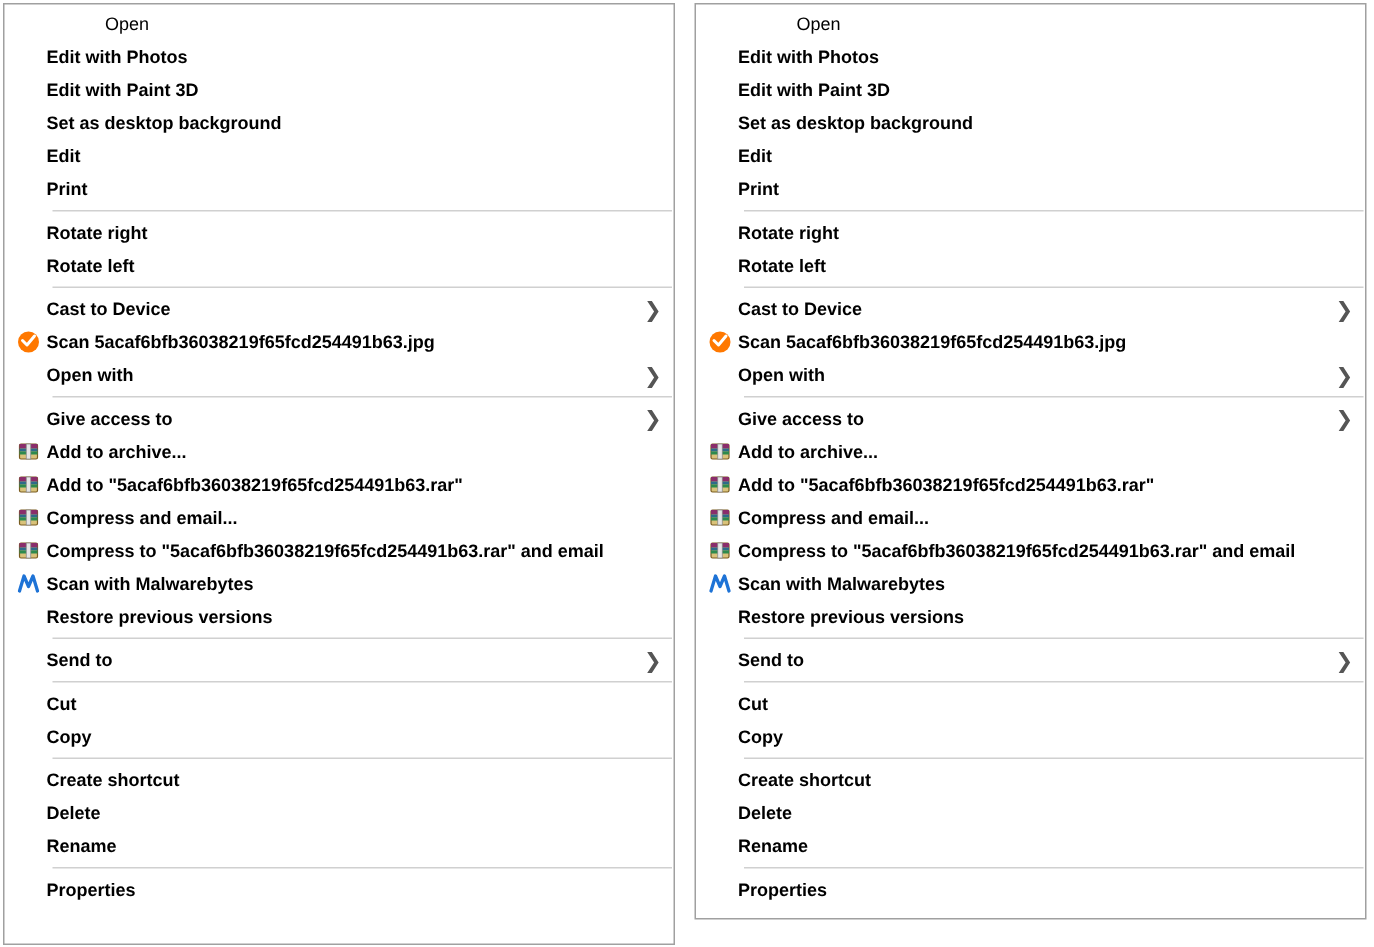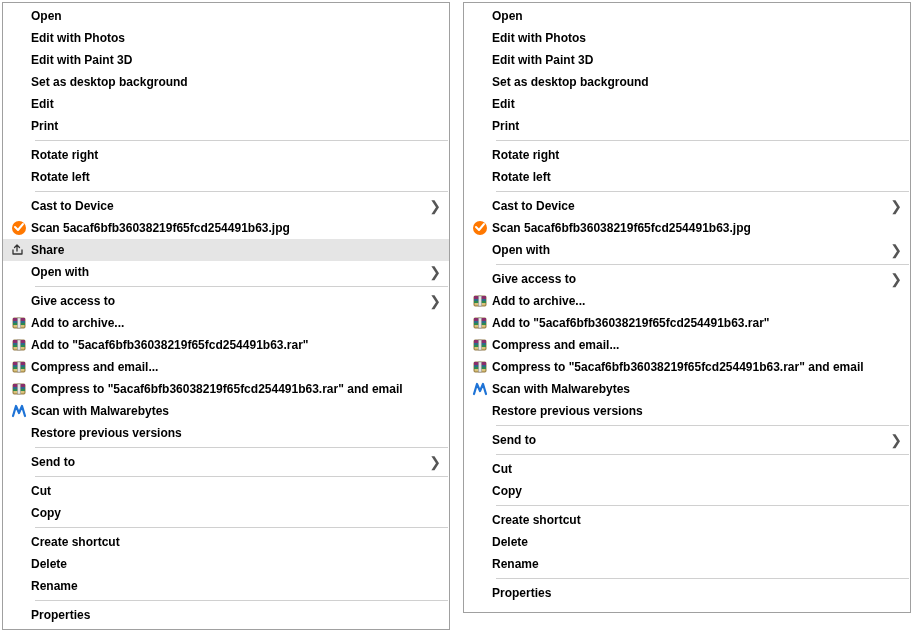--- a/index.html
+++ b/index.html
@@ -52,21 +52,21 @@
     justify-content: center;
     flex: 0 0 24px;
   }
   .label {
     flex: 1 1 auto;
     white-space: nowrap;
     overflow: hidden;
     line-height: 22px;
     font-weight: bold;
   }
-  .bold { font-weight: 700; }
+  .bold { font-weight: 400; margin-left: 39px; }
   .arrow {
     flex: 0 0 14px;
     text-align: right;
     color: #555;
     font-size: 14px;
     line-height: 22px;
   }
   .sep {
     height: 1px;
     background: #d0d0d0;
@@ -121,29 +121,20 @@
     </div>
     <div class="item">
       <span class="icon-slot">
         <svg width="16" height="16" viewBox="0 0 16 16">
           <circle cx="8" cy="8" r="7" fill="#ff7800"></circle>
           <path d="M4 7 L7 10 L12 4" stroke="#fff" stroke-width="2" fill="none" stroke-linecap="round" stroke-linejoin="round"></path>
         </svg>
       </span>
       <span class="label">Scan 5acaf6bfb36038219f65fcd254491b63.jpg</span>
     </div>
-    <div class="item highlight">
-      <span class="icon-slot">
-        <svg width="16" height="16" viewBox="0 0 16 16">
-          <path d="M6 3 L6 9 M6 3 L3.5 5.5 M6 3 L8.5 5.5" stroke="#333" stroke-width="1.3" fill="none" stroke-linecap="round"></path>
-          <path d="M2 8 v4 h9 v-4" stroke="#333" stroke-width="1.3" fill="none" stroke-linecap="round" stroke-linejoin="round"></path>
-        </svg>
-      </span>
-      <span class="label">Share</span>
-    </div>
     <div class="item">
       <span class="icon-slot"></span>
       <span class="label">Open with</span>
       <span class="arrow">❯</span>
     </div>
     <div class="sep"></div>
     <div class="item">
       <span class="icon-slot"></span>
       <span class="label">Give access to</span>
       <span class="arrow">❯</span>

